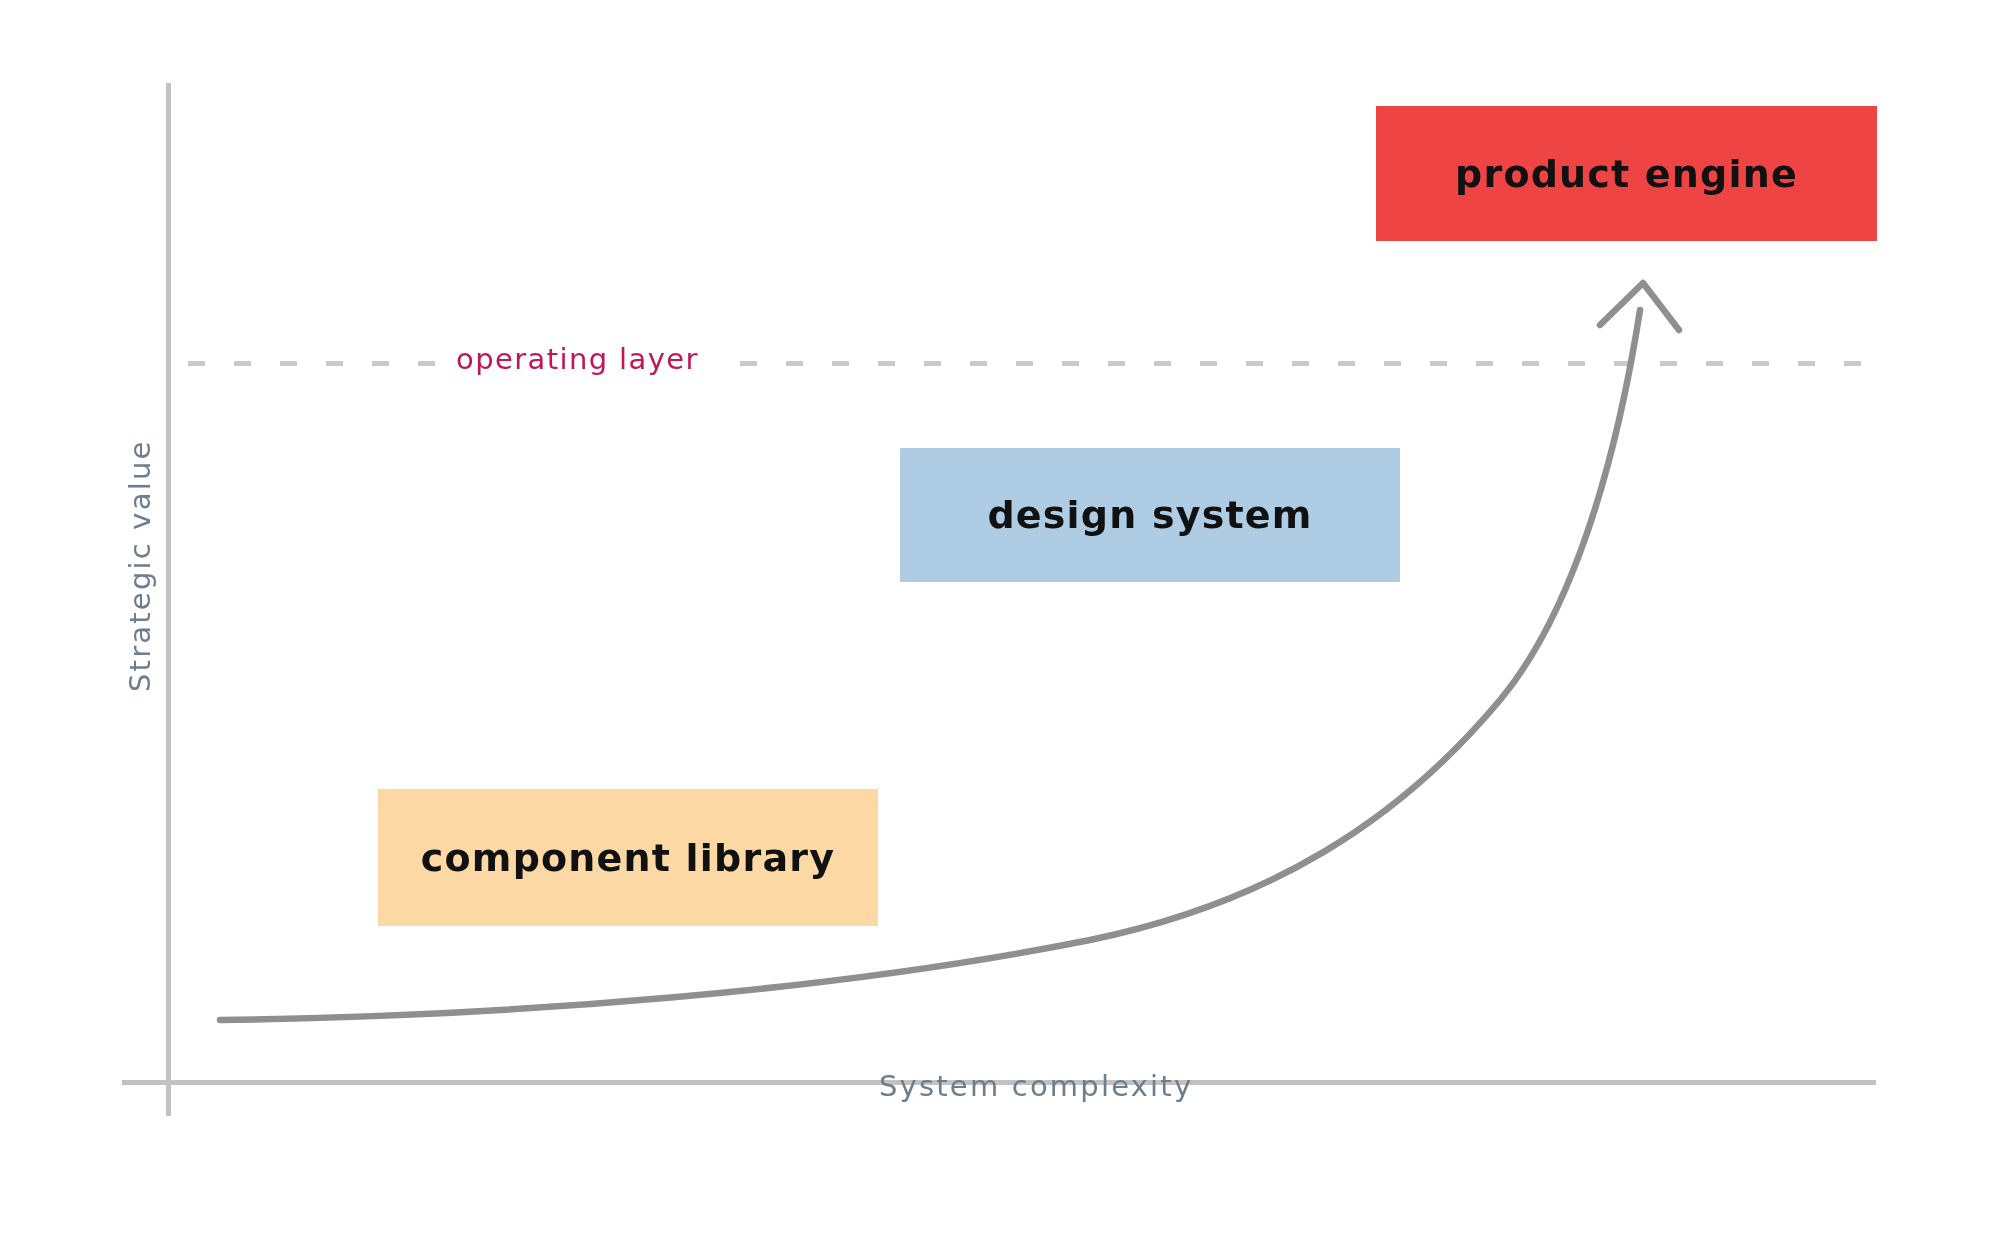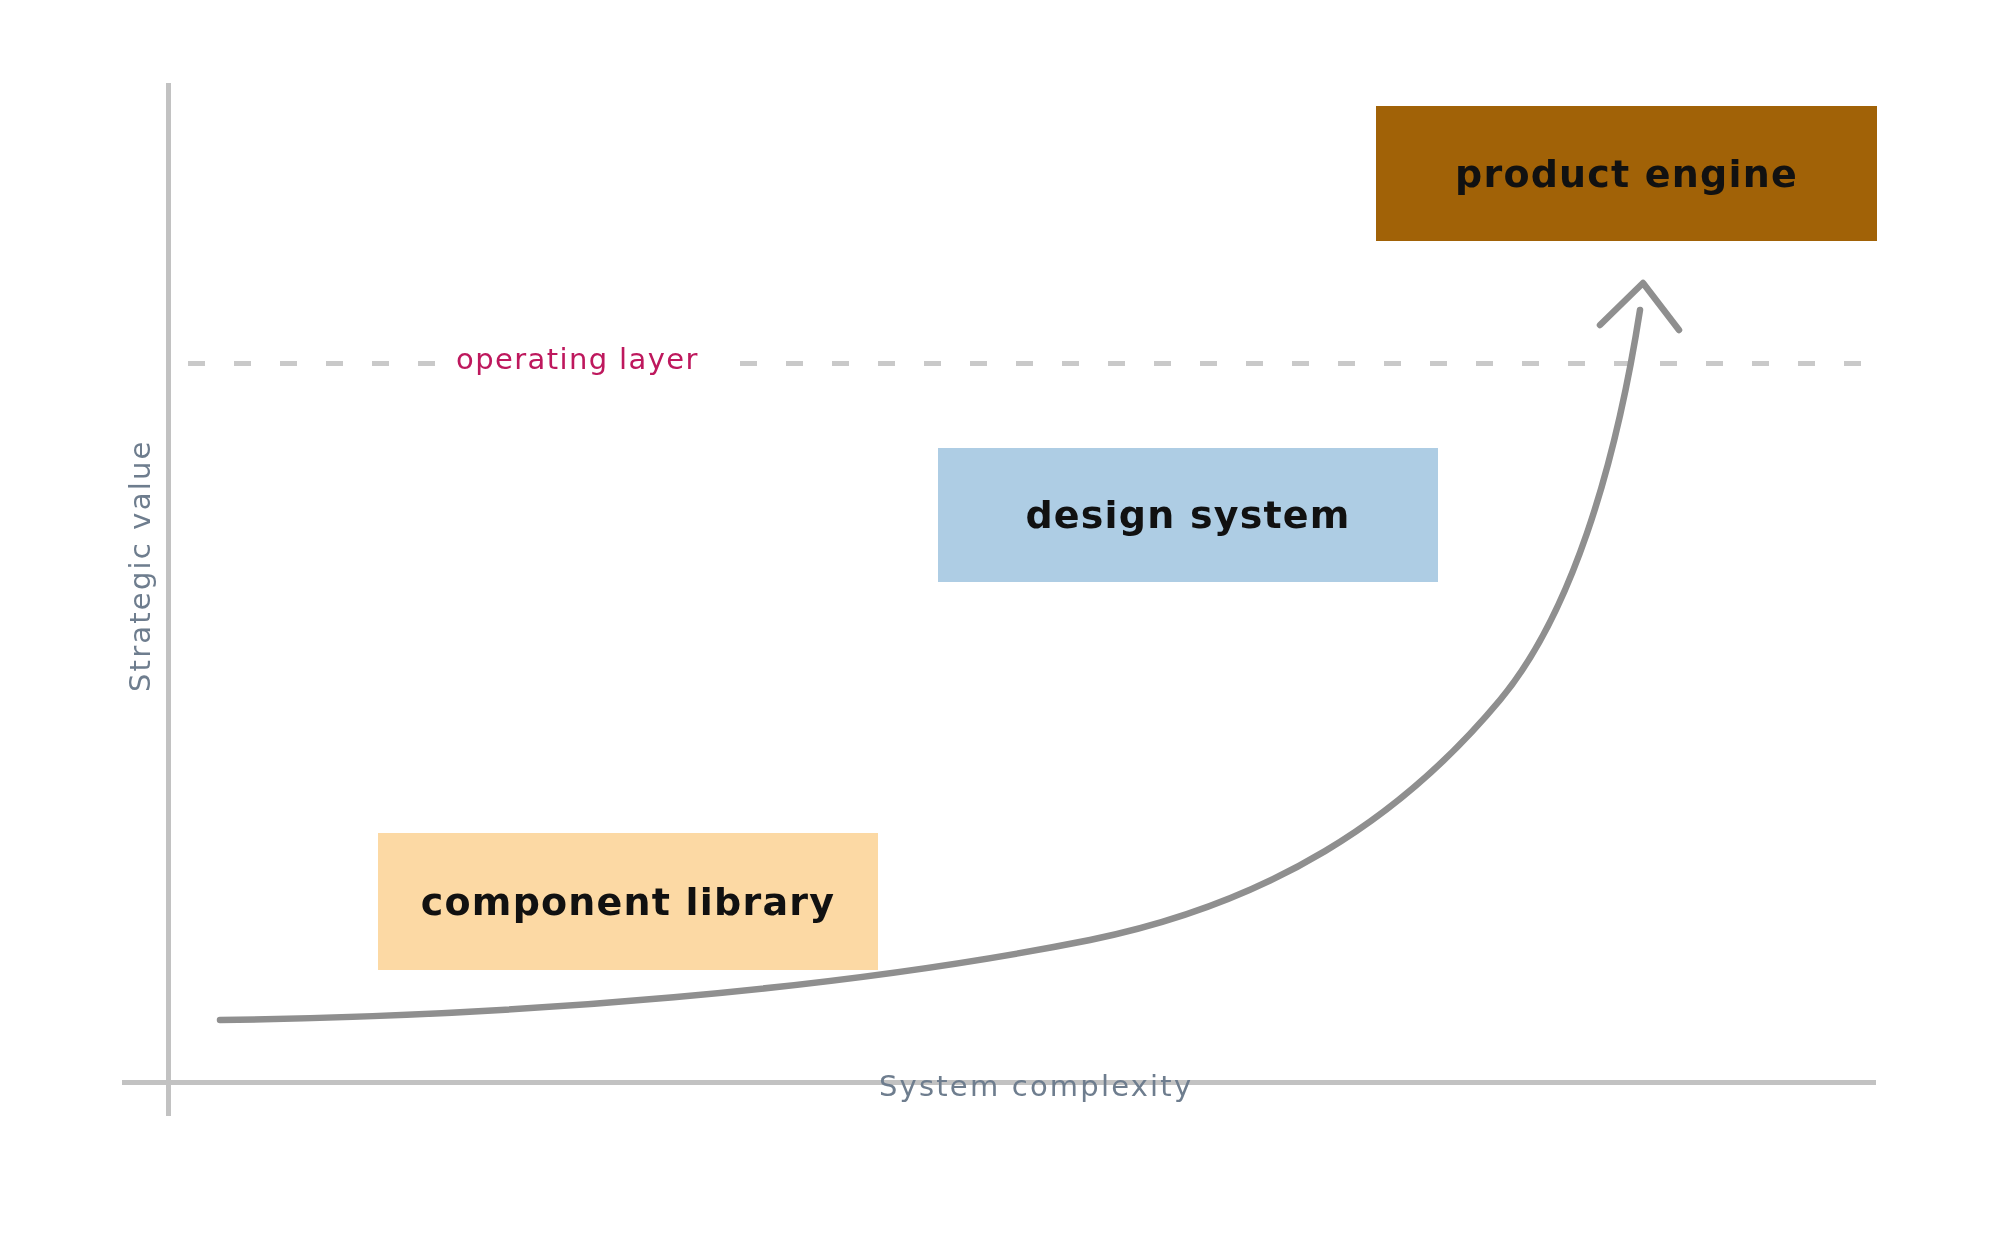--- a/index.html
+++ b/index.html
@@ -44,21 +44,21 @@
     color: #111111;
     white-space: nowrap;
     line-height: 1;
   }
 
   #band-component-library {
     left: 378px;  top: 789px;
     width: 500px; height: 137px;
   }
   #band-design-system {
-    left: 938px;  top: 448px;
+    left: 900px;  top: 448px;
     width: 500px; height: 134px;
   }
   #band-product-engine {
     left: 1376px; top: 106px;
     width: 501px; height: 135px;
   }
 
   
   .axis-title {
     position: absolute;
@@ -108,29 +108,29 @@
     <line x1="188" y1="363.5" x2="1877" y2="363.5" stroke="#C9C9C9" stroke-width="5" stroke-dasharray="17 29" stroke-linecap="butt"></line>
 
     <path d="M 220 1020
              C 520 1016, 840 990, 1090 940
              C 1270 903, 1400 820, 1500 700
              C 1570 616, 1615 470, 1640 310" fill="none" stroke="#8F8F8F" stroke-width="6.5" stroke-linecap="round" stroke-linejoin="round"></path>
 
     <path d="M 1600 325 L 1643 283 L 1679 330" fill="none" stroke="#8F8F8F" stroke-width="6.5" stroke-linecap="round" stroke-linejoin="round"></path>
   </svg>
 
-  <div class="band" id="band-component-library" style="background:#FCD9A4;margin-top:44px;">
+  <div class="band" id="band-component-library" style="background:#FCD9A4;">
     <span class="band-label">component library</span>
   </div>
 
   <div class="band" id="band-design-system" style="background:#AECDE4;">
     <span class="band-label">design system</span>
   </div>
 
-  <div class="band" id="band-product-engine" style="background:#a16207;">
+  <div class="band" id="band-product-engine" style="background:#ef4444;">
     <span class="band-label">product engine</span>
   </div>
 
   <div id="threshold-label">operating layer</div>
 
   <div class="axis-title" id="ylabel">Strategic value</div>
 
   <div class="axis-title" id="xlabel">System complexity</div>
 
 </div>

